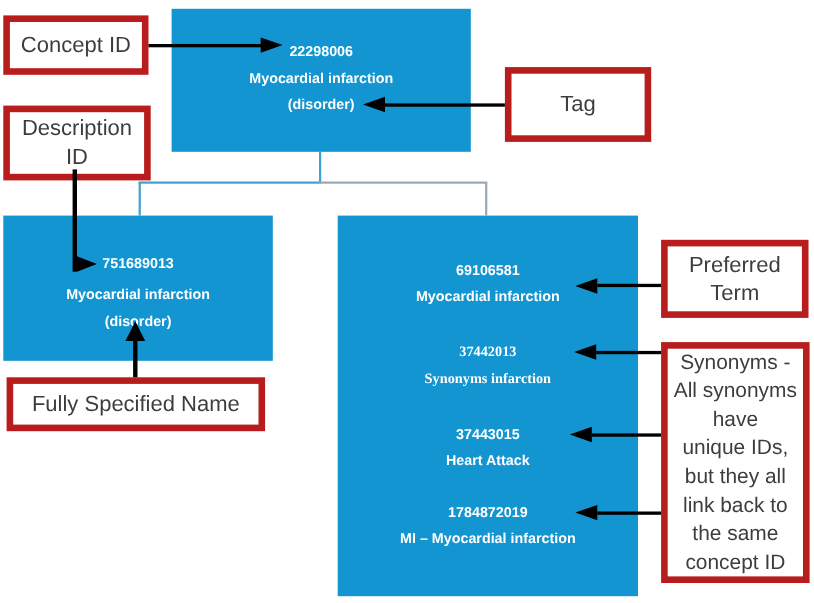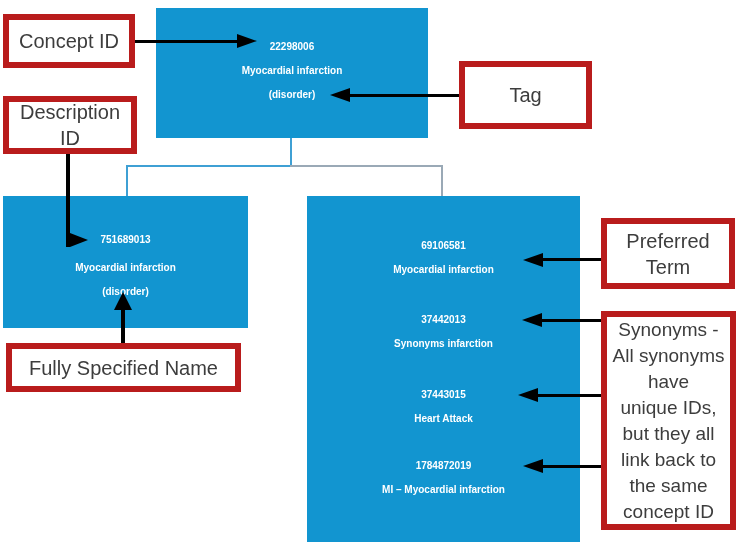--- a/index.html
+++ b/index.html
@@ -10,21 +10,21 @@
     height: 548px;
     background: #ffffff;
     font-family: "Liberation Sans", sans-serif;
     overflow: hidden;
   }
   .blue-box {
     position: absolute;
     background: #1295d0;
     color: #ffffff;
     font-weight: bold;
-    font-size: 10px;
+    font-size: 13px;
     line-height: 24px;
     text-align: center;
   }
   .label-box {
     position: absolute;
     background: #ffffff;
     border: 6px solid #b91c1c;
     color: #3d3d3d;
     font-size: 20px;
     text-align: center;
@@ -66,37 +66,37 @@
     <span class="id-line">751689013</span>
     <span class="id-line mt4">Myocardial infarction</span>
     <span class="id-line">(disorder)</span>
   </div>
 
   <div class="blue-box" style="left:307px; top:196px; width:273px; height:346px;">
     <div class="desc-row" style="top:38px;">
       <span class="id-line">69106581</span>
       <span class="id-line">Myocardial infarction</span>
     </div>
-    <div class="desc-row" style="top:112px;">
+    <div class="desc-row" style="top:112px;font-family:Liberation Serif, serif;">
       <span class="id-line">37442013</span>
       <span class="id-line">Synonyms infarction</span>
     </div>
     <div class="desc-row" style="top:187px;">
       <span class="id-line">37443015</span>
       <span class="id-line">Heart Attack</span>
     </div>
     <div class="desc-row" style="top:258px;">
       <span class="id-line">1784872019</span>
       <span class="id-line">MI – Myocardial infarction</span>
     </div>
   </div>
 
   <div class="label-box" style="left:3px; top:14px; width:132px; height:54px;">Concept ID</div>
 
-  <div class="label-box" style="left:3px; top:96px; width:134px; height:58px;">Description
+  <div class="label-box" style="left:3px; top:96px; width:134px; height:68px;">Description
 ID</div>
 
   <div class="label-box" style="left:459px; top:61px; width:133px; height:68px;text-align:center;">Tag</div>
 
   <div class="label-box" style="left:6px; top:343px; width:235px; height:49px;">Fully Specified Name</div>
 
   <div class="label-box" style="left:601px; top:218px; width:134px; height:71px;">Preferred
 Term</div>
 
   <div class="label-box" style="left:601px; top:311px; width:135px; height:219px; font-size:19px; line-height:26px;">Synonyms -

